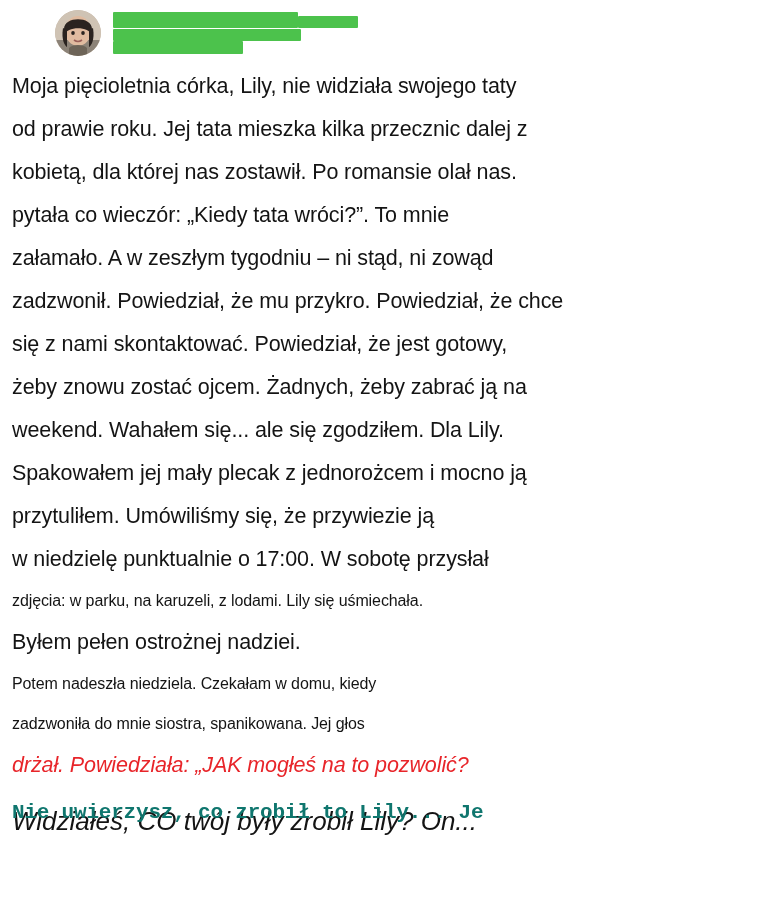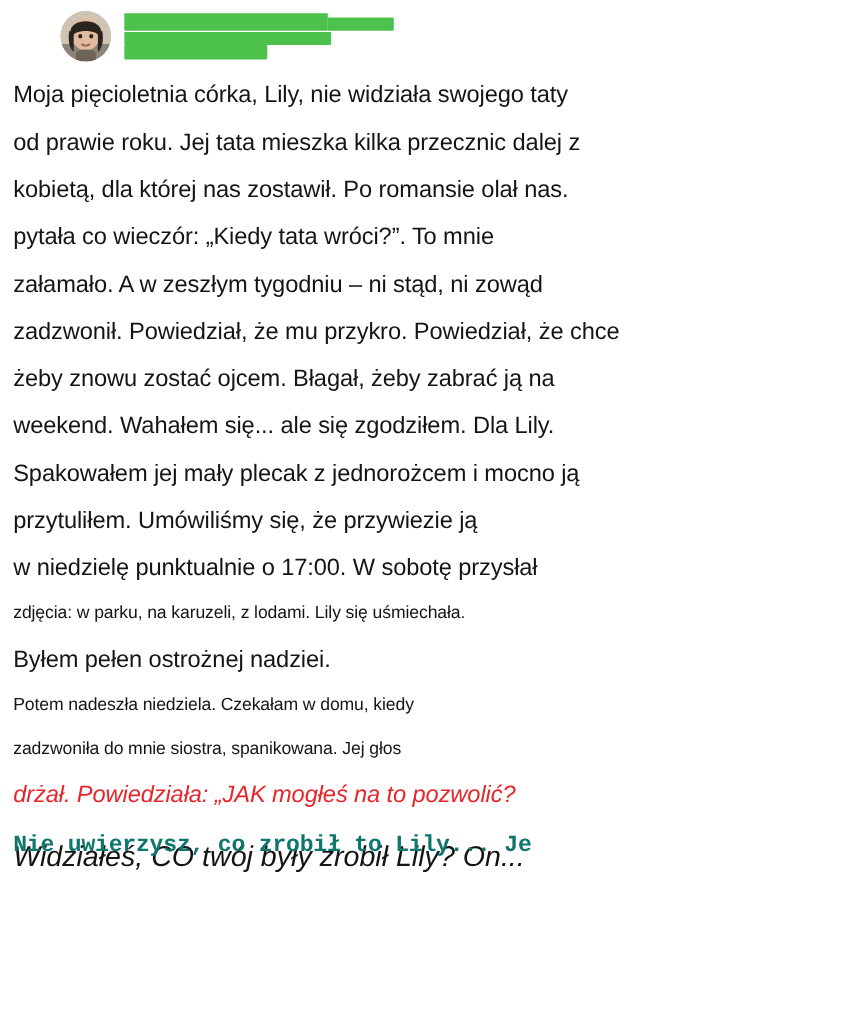--- a/index.html
+++ b/index.html
@@ -160,21 +160,22 @@
     </div>
   </div>
 
   <div class="post-body">
     <p class="para">Moja pięcioletnia córka, Lily, nie widziała swojego taty</p>
     <p class="para">od prawie roku. Jej tata mieszka kilka przecznic dalej z</p>
     <p class="para">kobietą, dla której nas zostawił. Po romansie olał nas.</p>
     <p class="para">pytała co wieczór: „Kiedy tata wróci?”. To mnie</p>
     <p class="para">załamało. A w zeszłym tygodniu – ni stąd, ni zowąd</p>
     <p class="para">zadzwonił. Powiedział, że mu przykro. Powiedział, że chce</p>
-    <p class="para">żeby znowu zostać ojcem. Błagał, żeby zabrać ją na</p>
+    <p class="para">się z nami skontaktować. Powiedział, że jest gotowy,</p>
+    <p class="para">żeby znowu zostać ojcem. Żadnych, żeby zabrać ją na</p>
     <p class="para">weekend. Wahałem się... ale się zgodziłem. Dla Lily.</p>
     <p class="para">Spakowałem jej mały plecak z jednorożcem i mocno ją</p>
     <p class="para">przytuliłem. Umówiliśmy się, że przywiezie ją</p>
     <p class="para">w niedzielę punktualnie o 17:00. W sobotę przysłał</p>
     <p class="para small">zdjęcia: w parku, na karuzeli, z lodami. Lily się uśmiechała.</p>
     <p class="para">Byłem pełen ostrożnej nadziei.</p>
     <p class="para small">Potem nadeszła niedziela. Czekałam w domu, kiedy</p>
     <p class="para small">zadzwoniła do mnie siostra, spanikowana. Jej głos</p>
     <p class="para red">drżał. Powiedziała: „JAK mogłeś na to pozwolić?</p>
 

